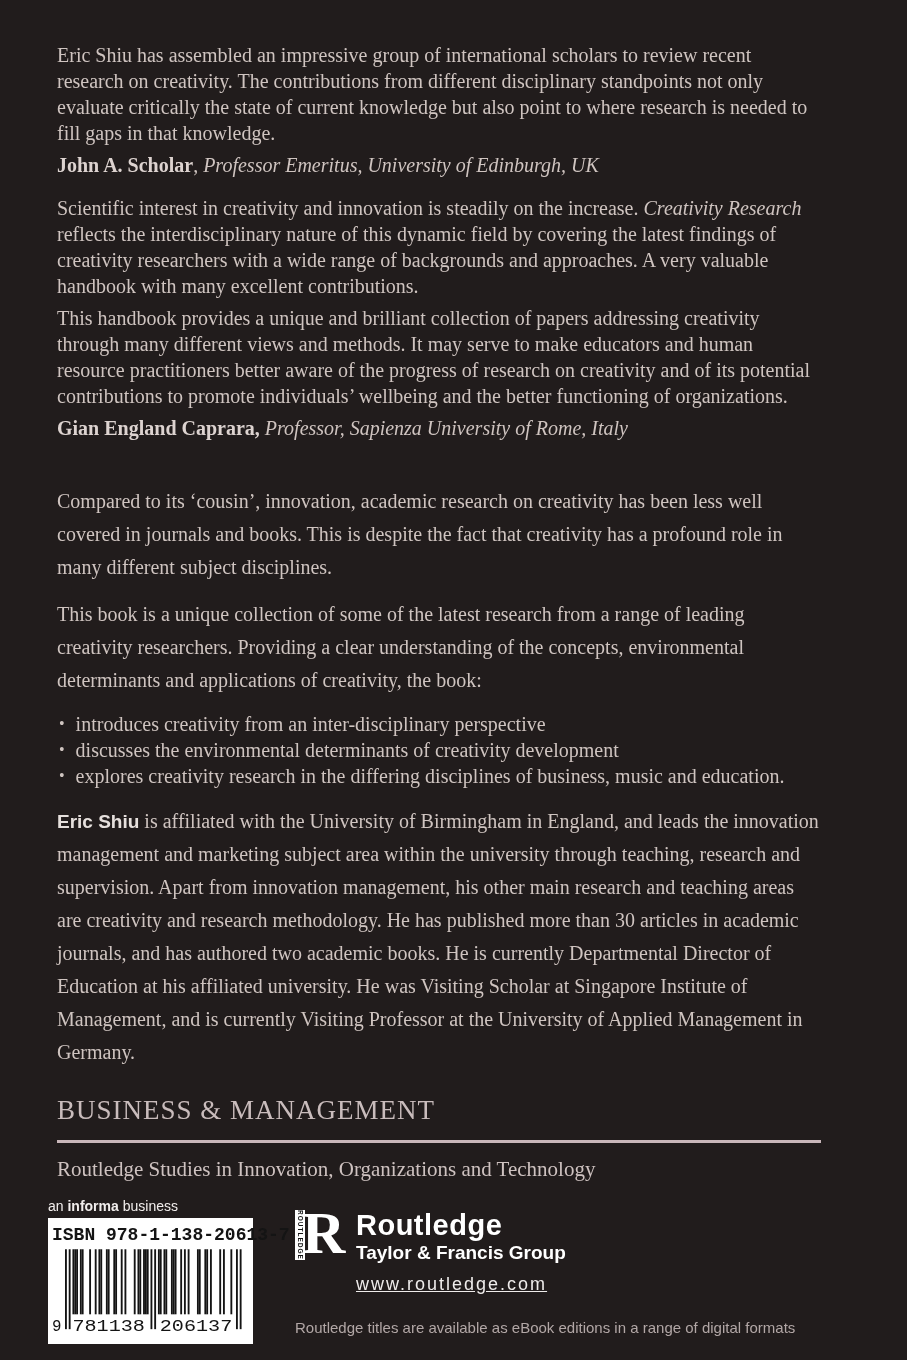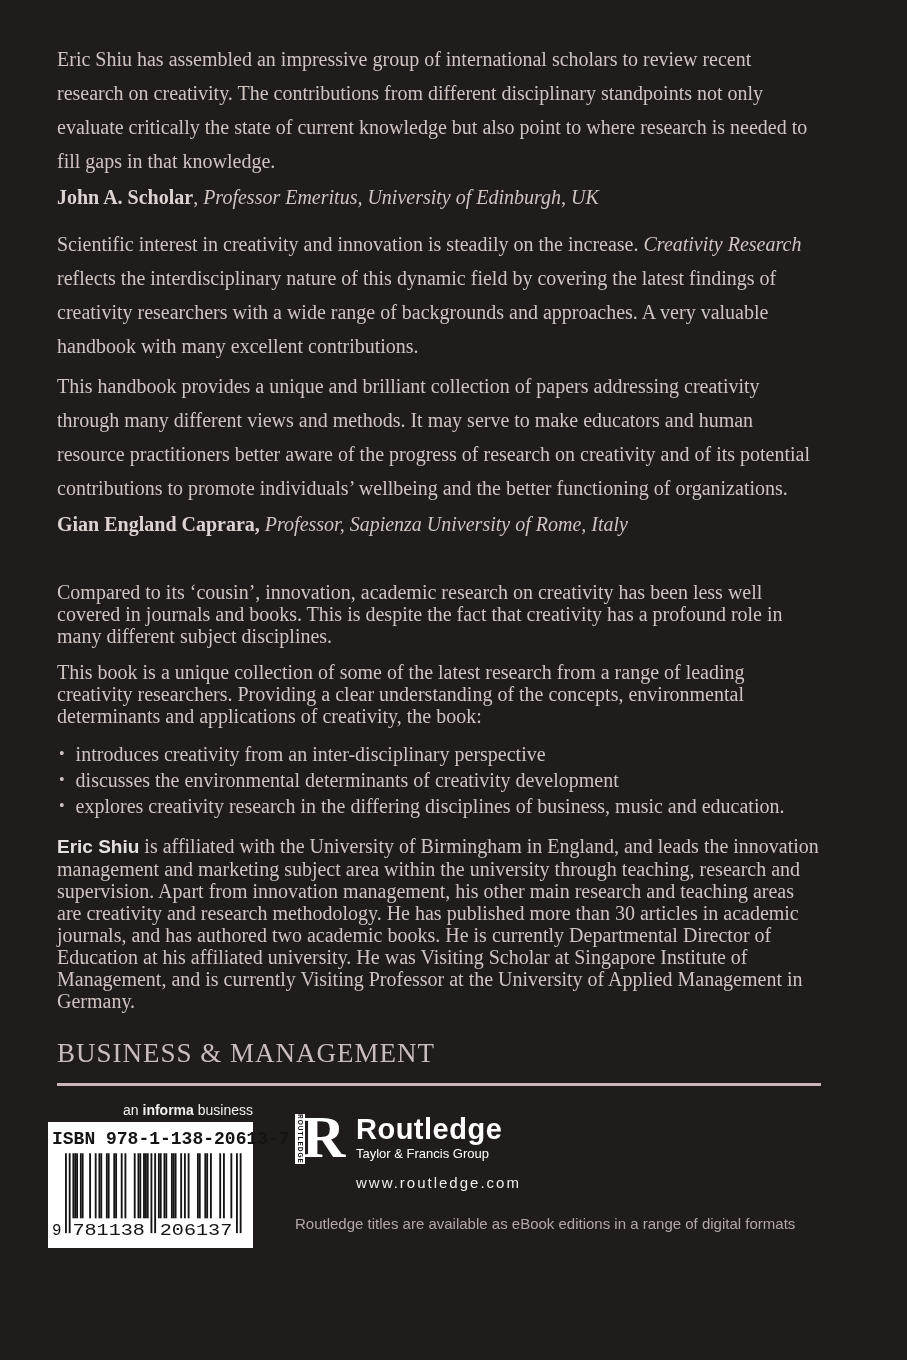--- a/index.html
+++ b/index.html
@@ -10,41 +10,41 @@
     color: #cfc4c0;
     overflow: hidden;
   }
   .cover {
     box-sizing: border-box;
     width: 907px; height: 1360px;
     padding: 42px 86px 0 57px;
     background: #211c1c;
   }
   
-  .quote-para { margin: 0 0 6px 0; font-size: 20px; line-height: 34px; }
+  .quote-para { margin: 0 0 6px 0; font-size: 20px; line-height: 26px; }
   .attribution { margin: 0 0 17px 0; font-size: 20px; line-height: 26px; }
   .attribution.gap-after { margin-bottom: 44px; }
   .seg-i { font-style: italic; }
   .seg-b { font-weight: bold; color: #ddd3d0; }
   .seg-bs { font-weight: bold; font-family: Liberation Sans, sans-serif; color: #e6e0dd; font-size: 19px; text-align: center; }
-  .desc-para { margin: 0 0 14px 0; font-size: 20px; line-height: 22px; }
+  .desc-para { margin: 0 0 14px 0; font-size: 20px; line-height: 33px; }
   .bullets { margin: 0 0 16px 2px; padding: 0; list-style: none; }
   .bullets li { display: flex; gap: 11px; font-size: 20px; line-height: 26px; }
   .bullets .dot { font-size: 16px; line-height: 26px; }
   
   .category {
     margin-top: 26px;
     font-size: 27px; letter-spacing: 1px; color: #c9bcbc;
   }
   .rule { margin-top: 14px; height: 3px; background: #c9b7ba; width: 100%; }
   .series { margin-top: 14px; font-size: 21px; color: #cec2c0; }
   .bottom-row { display: flex; margin-top: 16px; margin-left: -9px; }
   .barcode-col { width: 205px; flex: 0 0 205px; }
   .informa {
-    text-align: right; color: #f2eeed;
+    color: #f2eeed;
     font-family: "Liberation Sans", sans-serif;
     font-size: 14px; margin-bottom: 4px;
   }
   .informa b { font-weight: bold; }
   .barcode-box {
     background: #ffffff; width: 205px; box-sizing: border-box;
     padding: 7px 4px 5px 4px;
   }
   .isbn-label {
     font-family: "Liberation Mono", "DejaVu Sans Mono", monospace;
@@ -66,24 +66,24 @@
     color: #141414; white-space: nowrap;
     font-family: "Liberation Sans", sans-serif;
   }
   .r-glyph {
     position: absolute; left: 7px; top: -3px;
     font-family: "Liberation Serif", serif;
     font-weight: bold; font-size: 60px; line-height: 52px; color: #ffffff;
   }
   .logo-text { margin-left: 13px; color: #ffffff; }
   .publisher-name { font-size: 29px; font-weight: bold; line-height: 30px; letter-spacing: 0.5px; }
-  .publisher-group { font-size: 13px; font-weight: normal; margin-top: 2px; }
+  .publisher-group { font-size: 19px; font-weight: bold; margin-top: 2px; }
   .publisher-url {
     margin-top: 10px; margin-left: 61px;
-    font-size: 15px; letter-spacing: 2px; color: #efeceb;
+    font-size: 18px; letter-spacing: 2px; color: #efeceb; text-decoration: underline;
   }
   .ebook-note { margin-top: 24px; font-size: 15px; color: #b2a7a6; }
 </style>
 </head>
 <body>
 
 <div class="cover">
 
   <section>
     <div>
@@ -115,20 +115,21 @@
         <span class="dot">•</span>
         <span>explores creativity research in the differing disciplines of business, music and education.</span>
       </li>
     </ul>
     <p class="desc-para"><span class="seg-bs">Eric Shiu</span><span> is affiliated with the University of Birmingham in England, and leads the innovation management and marketing subject area within the university through teaching, research and supervision. Apart from innovation management, his other main research and teaching areas are creativity and research methodology. He has published more than 30 articles in academic journals, and has authored two academic books. He is currently Departmental Director of Education at his affiliated university. He was Visiting Scholar at Singapore Institute of Management, and is currently Visiting Professor at the University of Applied Management in Germany.</span></p>
   </section>
 
   <footer>
     <div class="category">BUSINESS &amp; MANAGEMENT</div>
     <div class="rule"></div>
+    <div class="series">Routledge Studies in Innovation, Organizations and Technology</div>
 
     <div class="bottom-row">
       <div class="barcode-col">
         <div class="informa"><span>an </span><b>informa</b><span> business</span></div>
         <div class="barcode-box">
           <div class="isbn-label">ISBN 978-1-138-20613-7</div>
           <div class="barcode-bars"><svg viewBox="0 0 212 92" width="197" height="86">
                 <rect x="14" y="0" width="2" height="86" fill="#141414"></rect>
                 <rect x="18" y="0" width="2" height="86" fill="#141414"></rect>
                 <rect x="22" y="0" width="2" height="70" fill="#141414"></rect>

